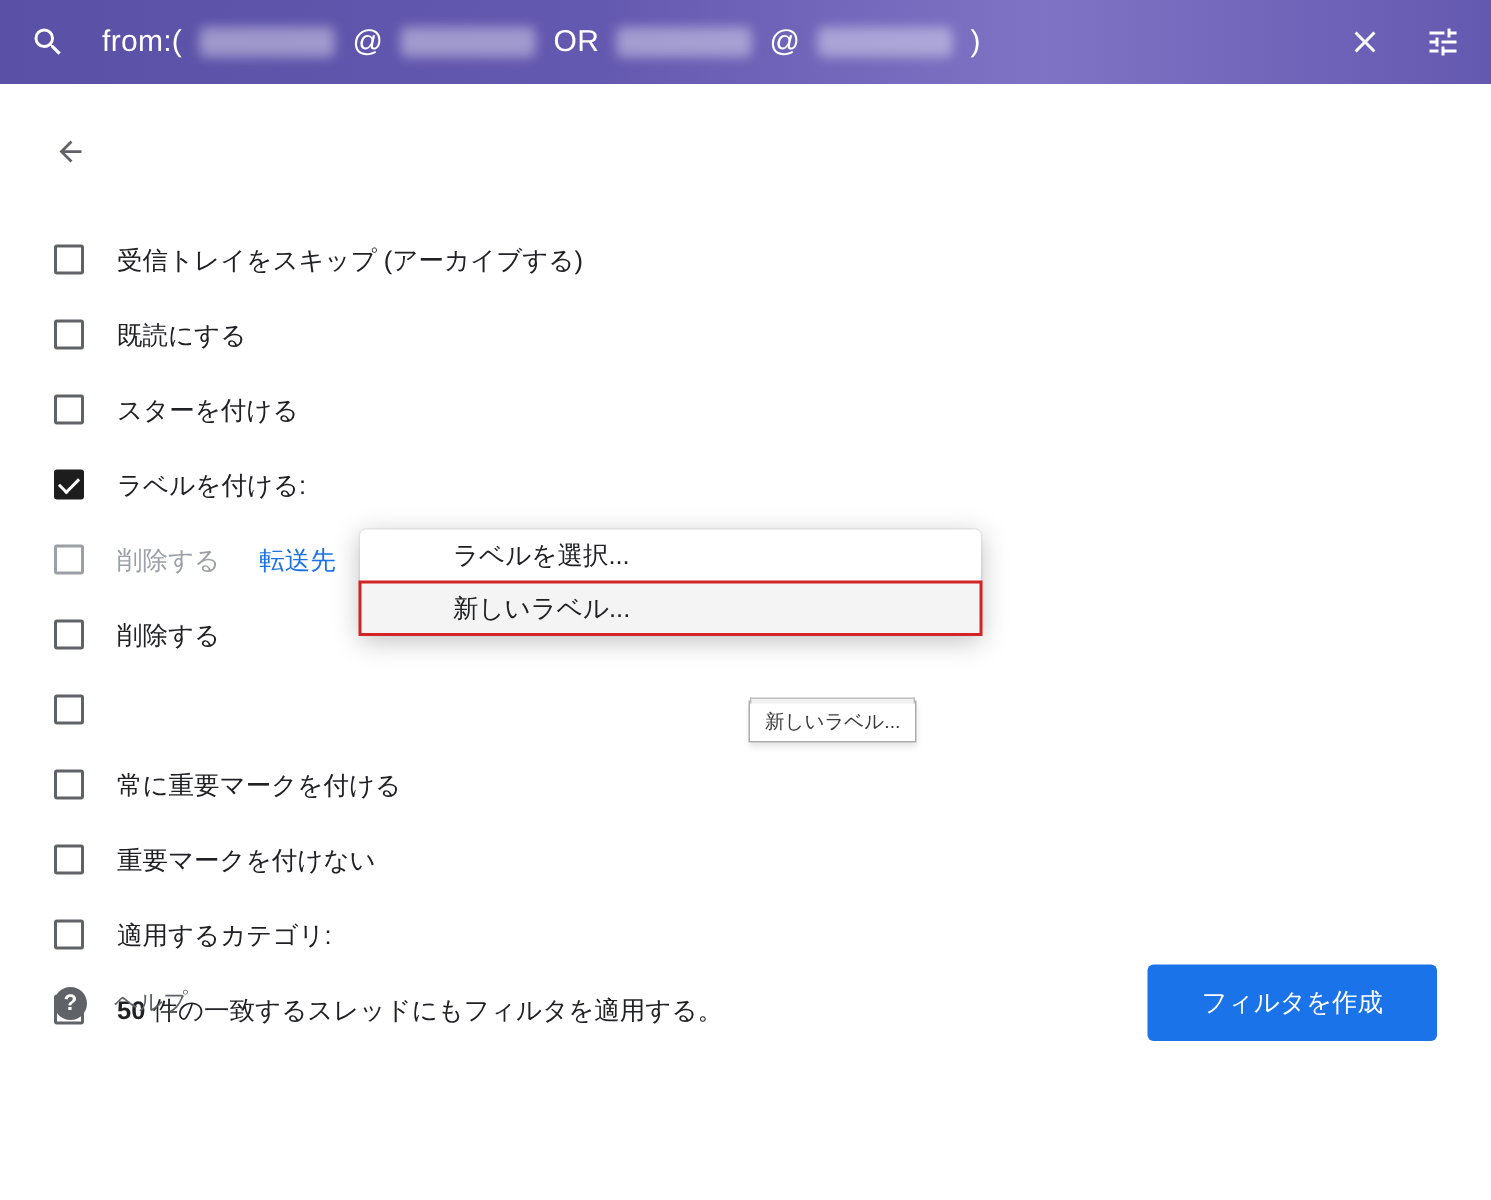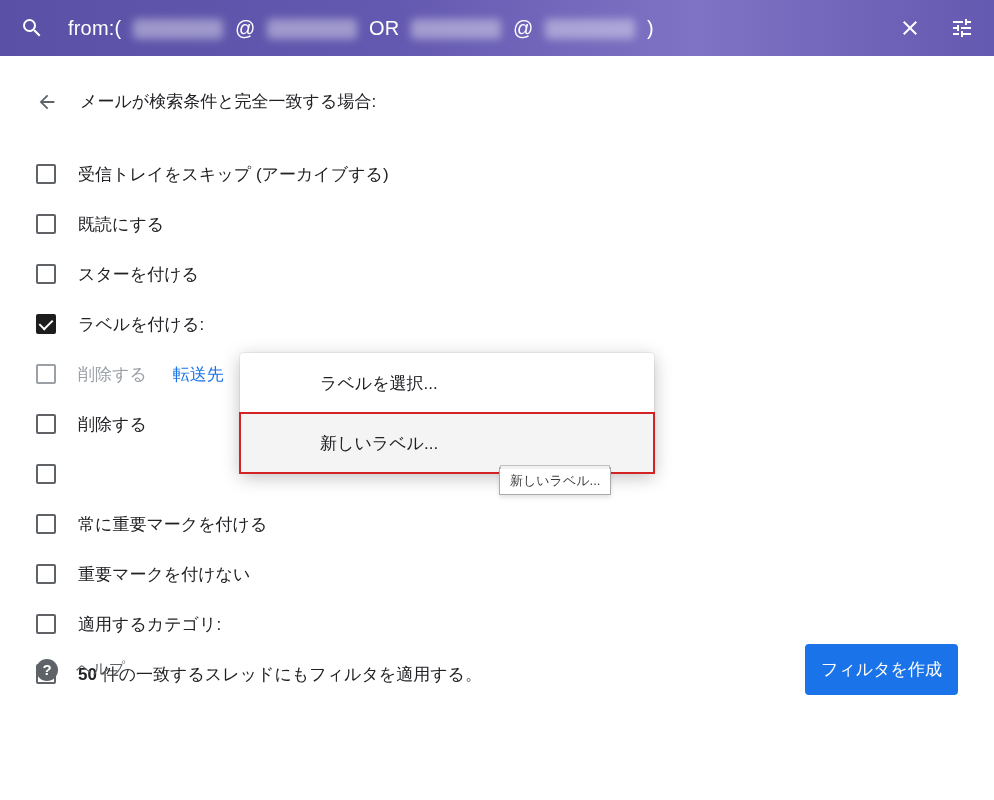--- a/index.html
+++ b/index.html
@@ -114,24 +114,24 @@
     position: absolute;
     left: 240px;
     top: 297px;
     width: 414px;
     background: #fff;
     border-radius: 4px;
     box-shadow: 0 4px 18px rgba(0,0,0,0.25), 0 0 0 1px rgba(0,0,0,0.05);
     z-index: 50;
   }
   .dropdown-item {
-    height: 60px;
-    display: flex;
-    align-items: center;
-    padding: 0 80px;
+    height: 35px;
+    display: flex;
+    align-items: center;
+    padding: 0 62px;
     font-size: 17px;
     color: #202124;
     cursor: pointer;
   }
   .dropdown-item.highlighted {
     outline: 2px solid #d22424;
     outline-offset: -1px;
     background: #f4f4f4;
   }
 
@@ -172,21 +172,21 @@
     border-radius: 50%;
     background: #5f6368;
     color: #fff;
     display: inline-flex; align-items: center; justify-content: center;
     font-size: 15px; font-weight: 700;
   }
   .create-btn {
     background: #1a73e8;
     color: #fff;
     font-size: 17px;
-    padding: 14px 16px;
+    padding: 14px 36px;
     border: none;
     border-radius: 4px;
     cursor: pointer;
   }
 
 </style>
 </head>
 <body>
 
 <div class="search-bar">
@@ -213,21 +213,20 @@
     </svg>
   </div>
 </div>
 
 <div class="panel">
 
   <div class="panel-header">
     <svg class="back-arrow" viewBox="0 0 24 24">
       <path d="M20 11H7.83l5.59-5.59L12 4l-8 8 8 8 1.41-1.41L7.83 13H20v-2z"></path>
     </svg>
-    <span class="panel-title">メールが検索条件と完全一致する場合:</span>
   </div>
 
   <div class="option-row">
     <span class="cb"></span>
     <span class="option-label">受信トレイをスキップ (アーカイブする)</span>
   </div>
 
   <div class="option-row">
     <span class="cb"></span>
     <span class="option-label">既読にする</span>

